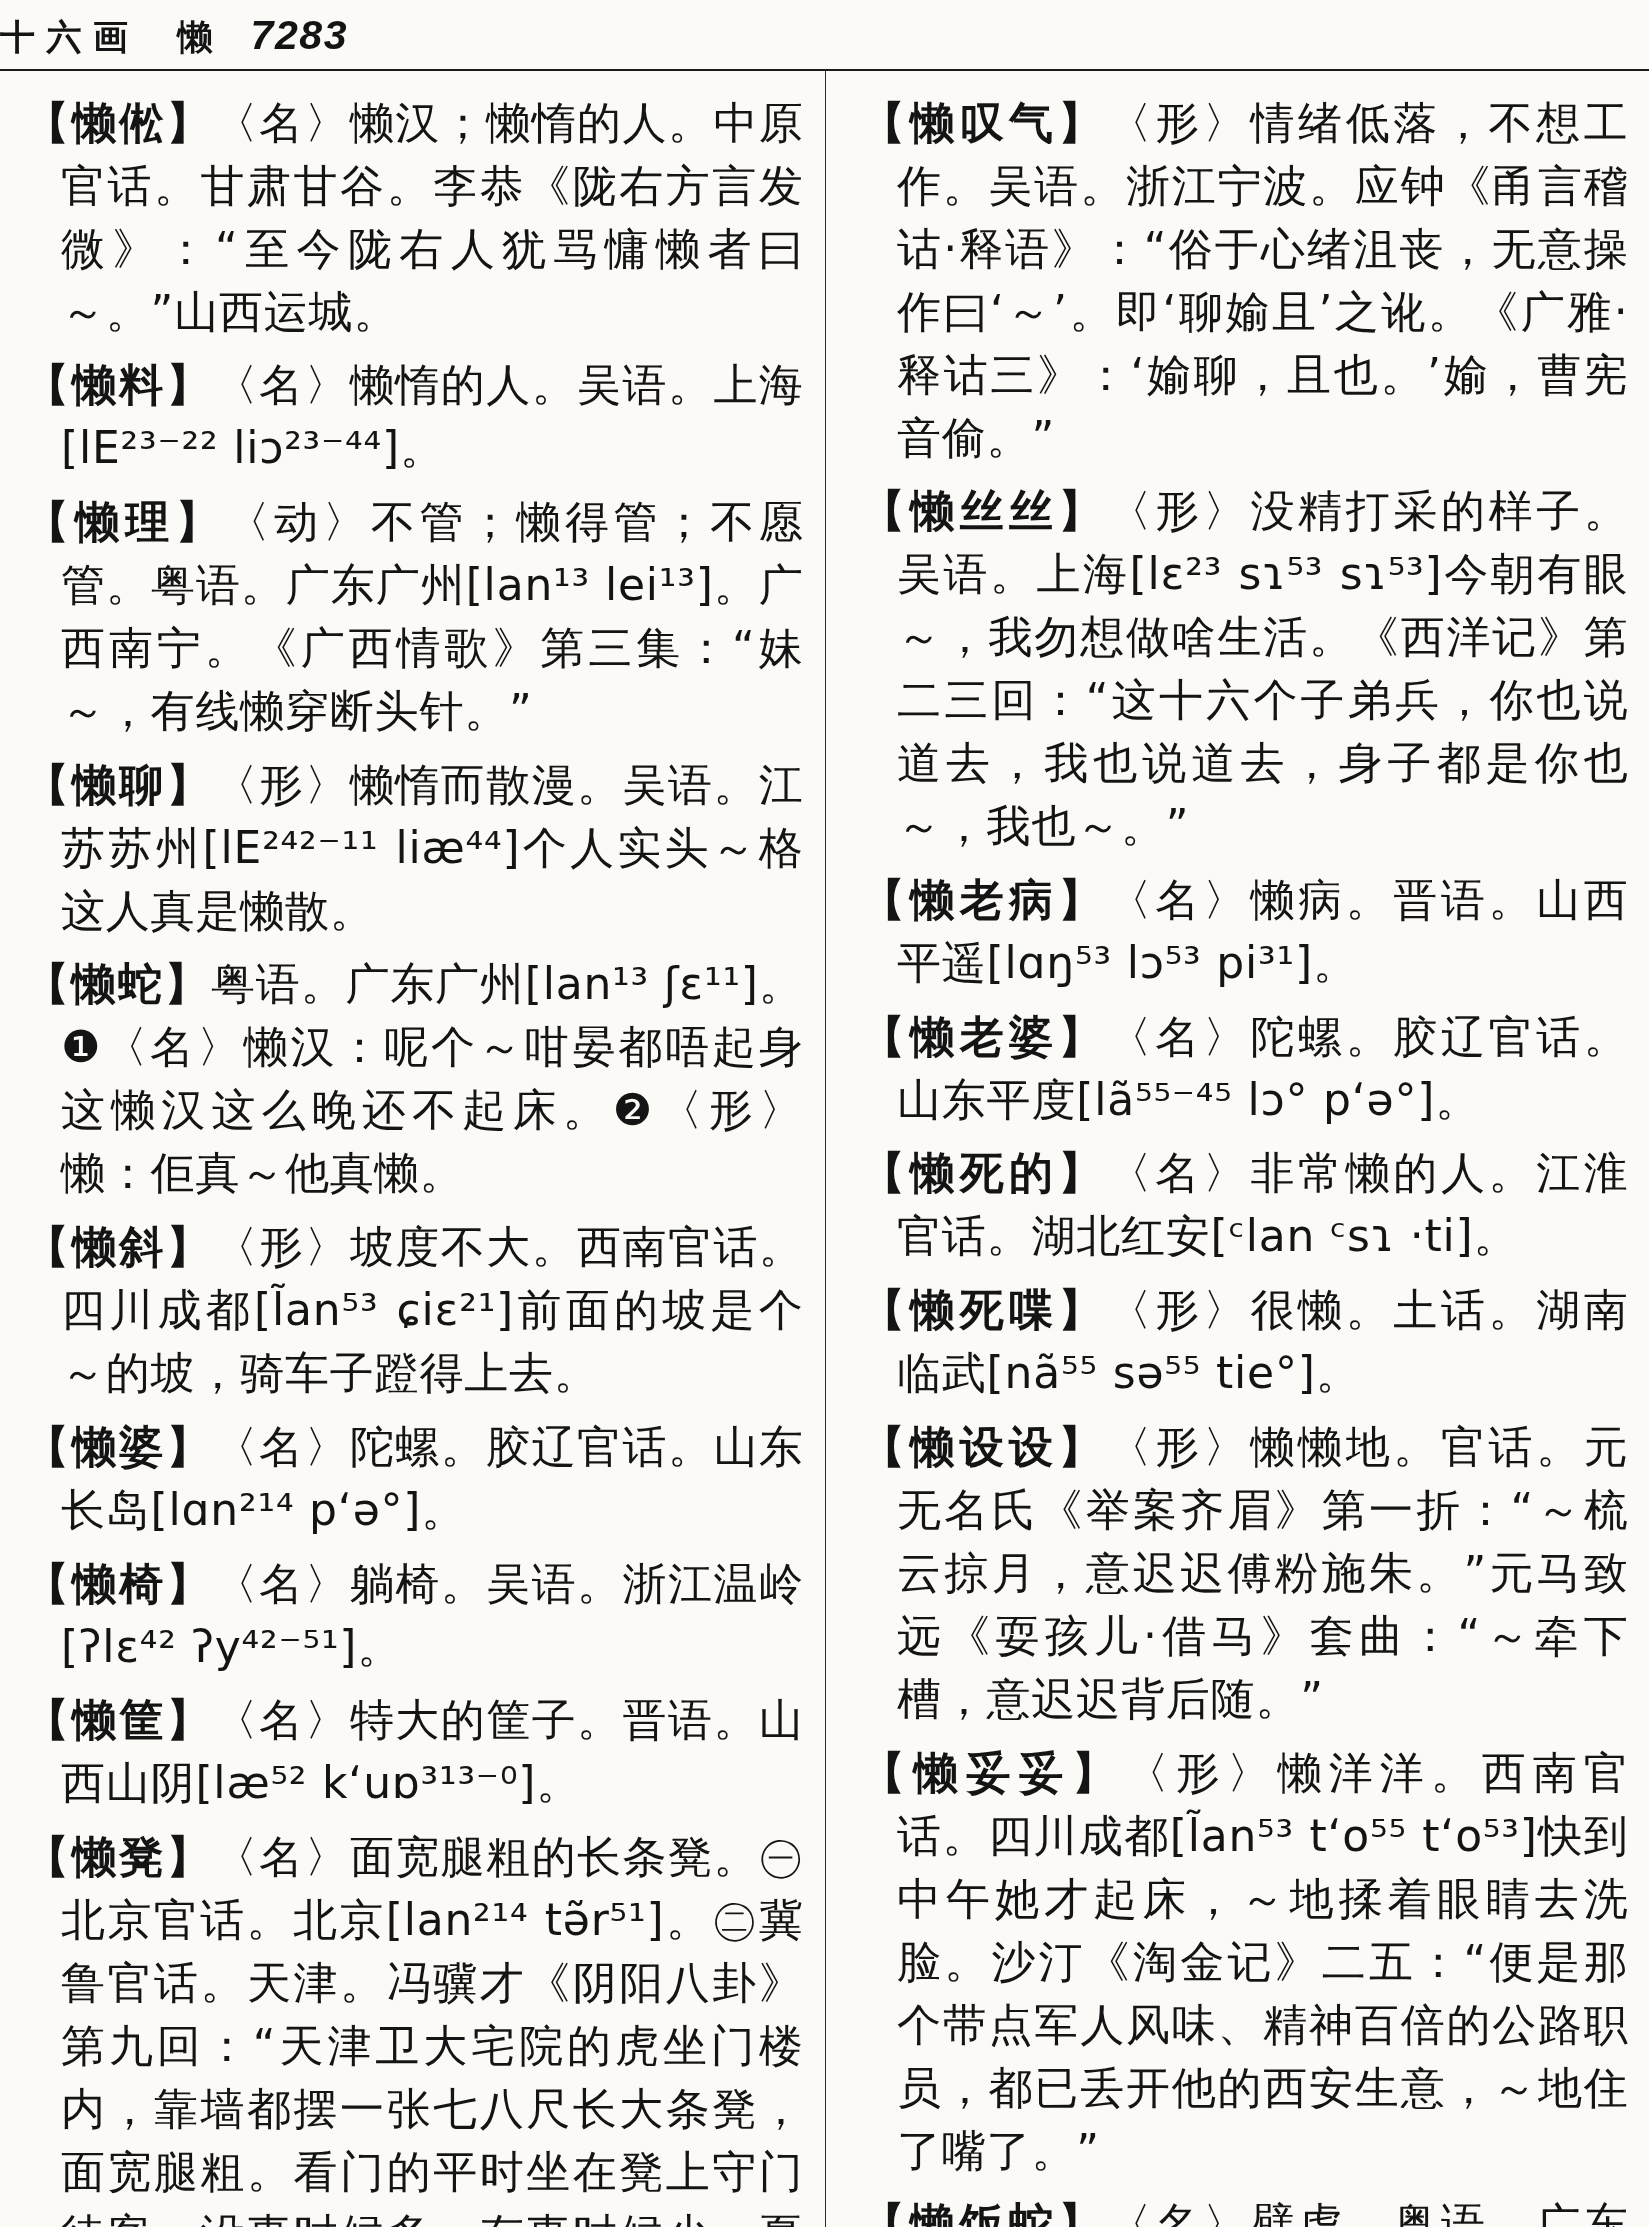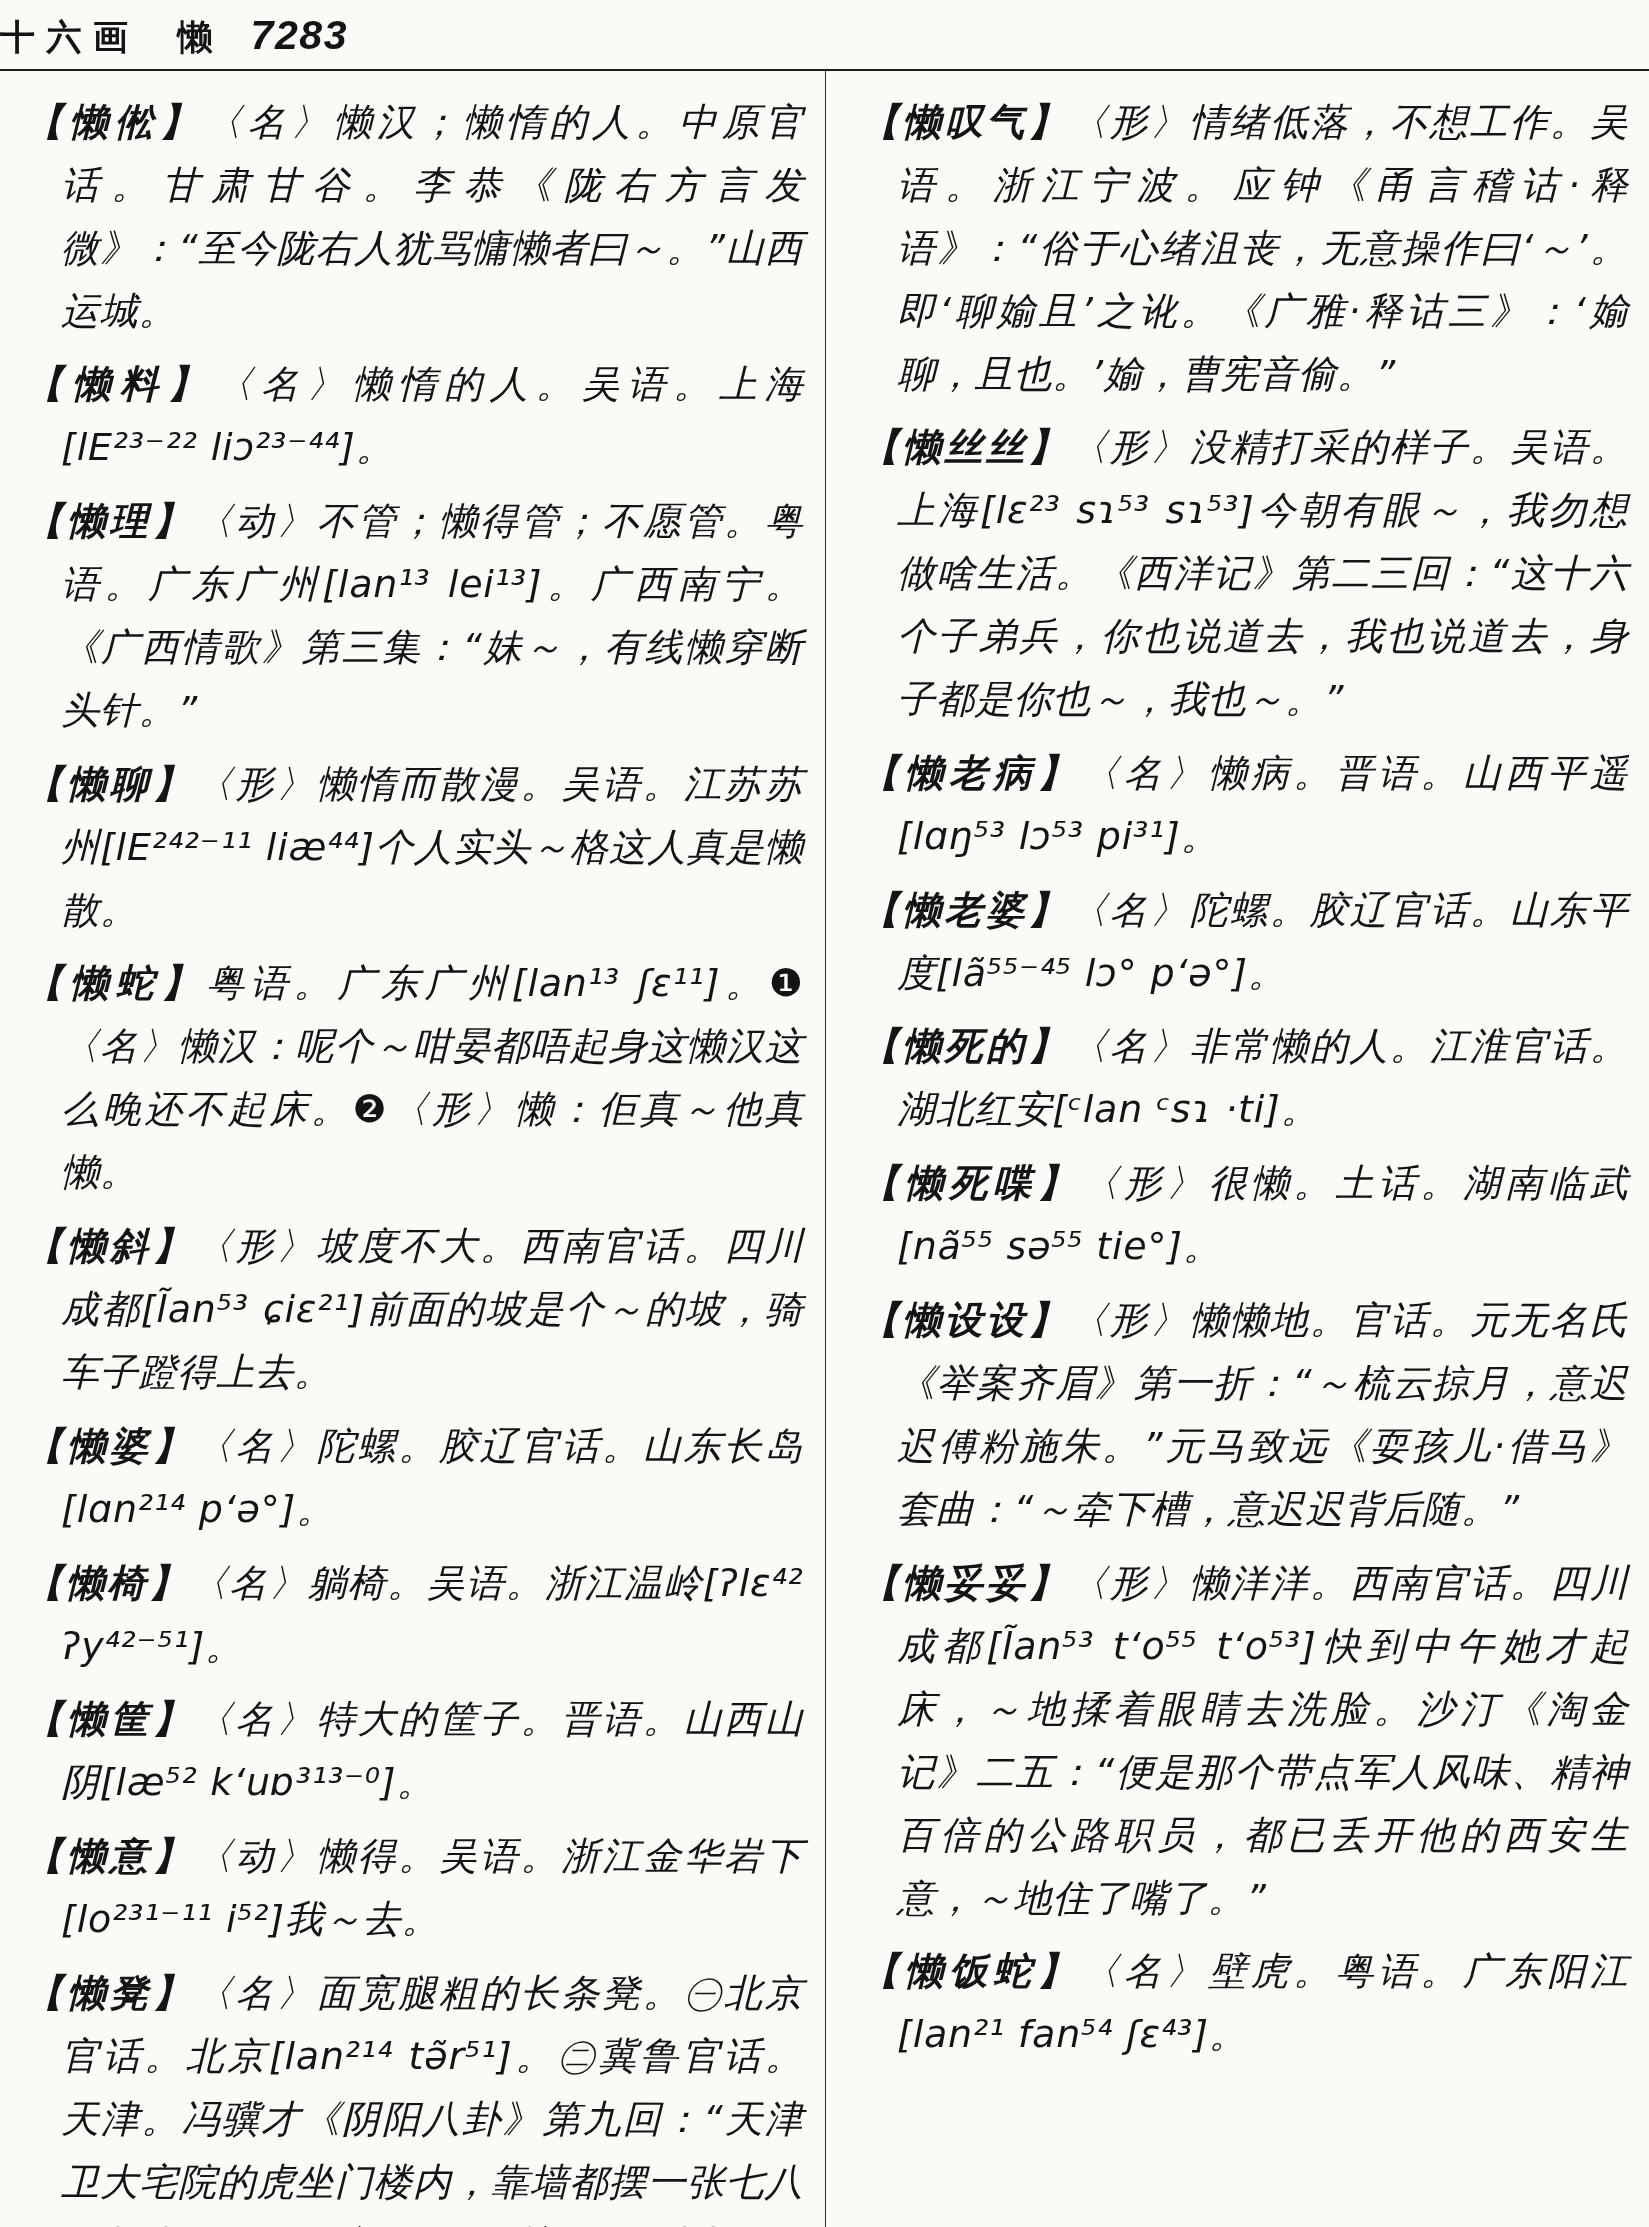--- a/index.html
+++ b/index.html
@@ -48,28 +48,27 @@
   .col {
     width: 50%;
     box-sizing: border-box;
     padding: 20px 21.4px 25px 25px;
   }
   .col.right {
     border-left: 1.6px solid #2a2a2a;
     padding-left: 35px;
   }
   .entry {
-    font-size: 38px;
+    font-size: 44px;
     line-height: 63px;
     margin: 0 0 10.7px 0;
     padding-left: 36px;
     text-indent: -36px;
     text-align: justify;
     letter-spacing: 0.8px;
-    font-style: italic;
   }
   .hw {
     font-weight: bold;
     letter-spacing: 2.5px;
   }
   .body {
     font-weight: normal;
   }
 </style>
 </head>
@@ -97,21 +96,20 @@
 
   <p class="entry"><span class="hw">【懒斜】</span><span class="body">〈形〉坡度不大。西南官话。四川成都[l̃an⁵³ ɕiɛ²¹]前面的坡是个～的坡，骑车子蹬得上去。</span></p>
 
 
   <p class="entry"><span class="hw">【懒婆】</span><span class="body">〈名〉陀螺。胶辽官话。山东长岛[lɑn²¹⁴ pʻə°]。</span></p>
 
   <p class="entry"><span class="hw">【懒椅】</span><span class="body">〈名〉躺椅。吴语。浙江温岭[ʔlɛ⁴² ʔy⁴²⁻⁵¹]。</span></p>
 
   <p class="entry"><span class="hw">【懒筐】</span><span class="body">〈名〉特大的筐子。晋语。山西山阴[læ⁵² kʻuɒ³¹³⁻⁰]。</span></p>
 
-  <p class="entry"><span class="hw">【懒意】</span><span class="body">〈动〉懒得。吴语。浙江金华岩下[lo²³¹⁻¹¹ i⁵²]我～去。</span></p>
 
   <p class="entry"><span class="hw">【懒凳】</span><span class="body">〈名〉面宽腿粗的长条凳。㊀北京官话。北京[lan²¹⁴ tə̃r⁵¹]。㊁冀鲁官话。天津。冯骥才《阴阳八卦》第九回：“天津卫大宅院的虎坐门楼内，靠墙都摆一张七八尺长大条凳，面宽腿粗。看门的平时坐在凳上守门待客，没事时候多，有事时候少，夏天歇伏，冬天晒太阳，所以叫～。”㊂吴语。上海崇明[ɦlæ²⁴² tən³³⁻⁰]。</span></p>
 
 </div>
     <div class="col right" id="col-right">
   <p class="entry"><span class="hw">【懒叹气】</span><span class="body">〈形〉情绪低落，不想工作。吴语。浙江宁波。应钟《甬言稽诂·释语》：“俗于心绪沮丧，无意操作曰‘～’。即‘聊媮且’之讹。《广雅·释诂三》：‘媮聊，且也。’媮，曹宪音偷。”</span></p>
 
   <p class="entry"><span class="hw">【懒丝丝】</span><span class="body">〈形〉没精打采的样子。吴语。上海[lɛ²³ sɿ⁵³ sɿ⁵³]今朝有眼～，我勿想做啥生活。《西洋记》第二三回：“这十六个子弟兵，你也说道去，我也说道去，身子都是你也～，我也～。”</span></p>
 
   <p class="entry"><span class="hw">【懒老病】</span><span class="body">〈名〉懒病。晋语。山西平遥[lɑŋ⁵³ lɔ⁵³ pi³¹]。</span></p>

